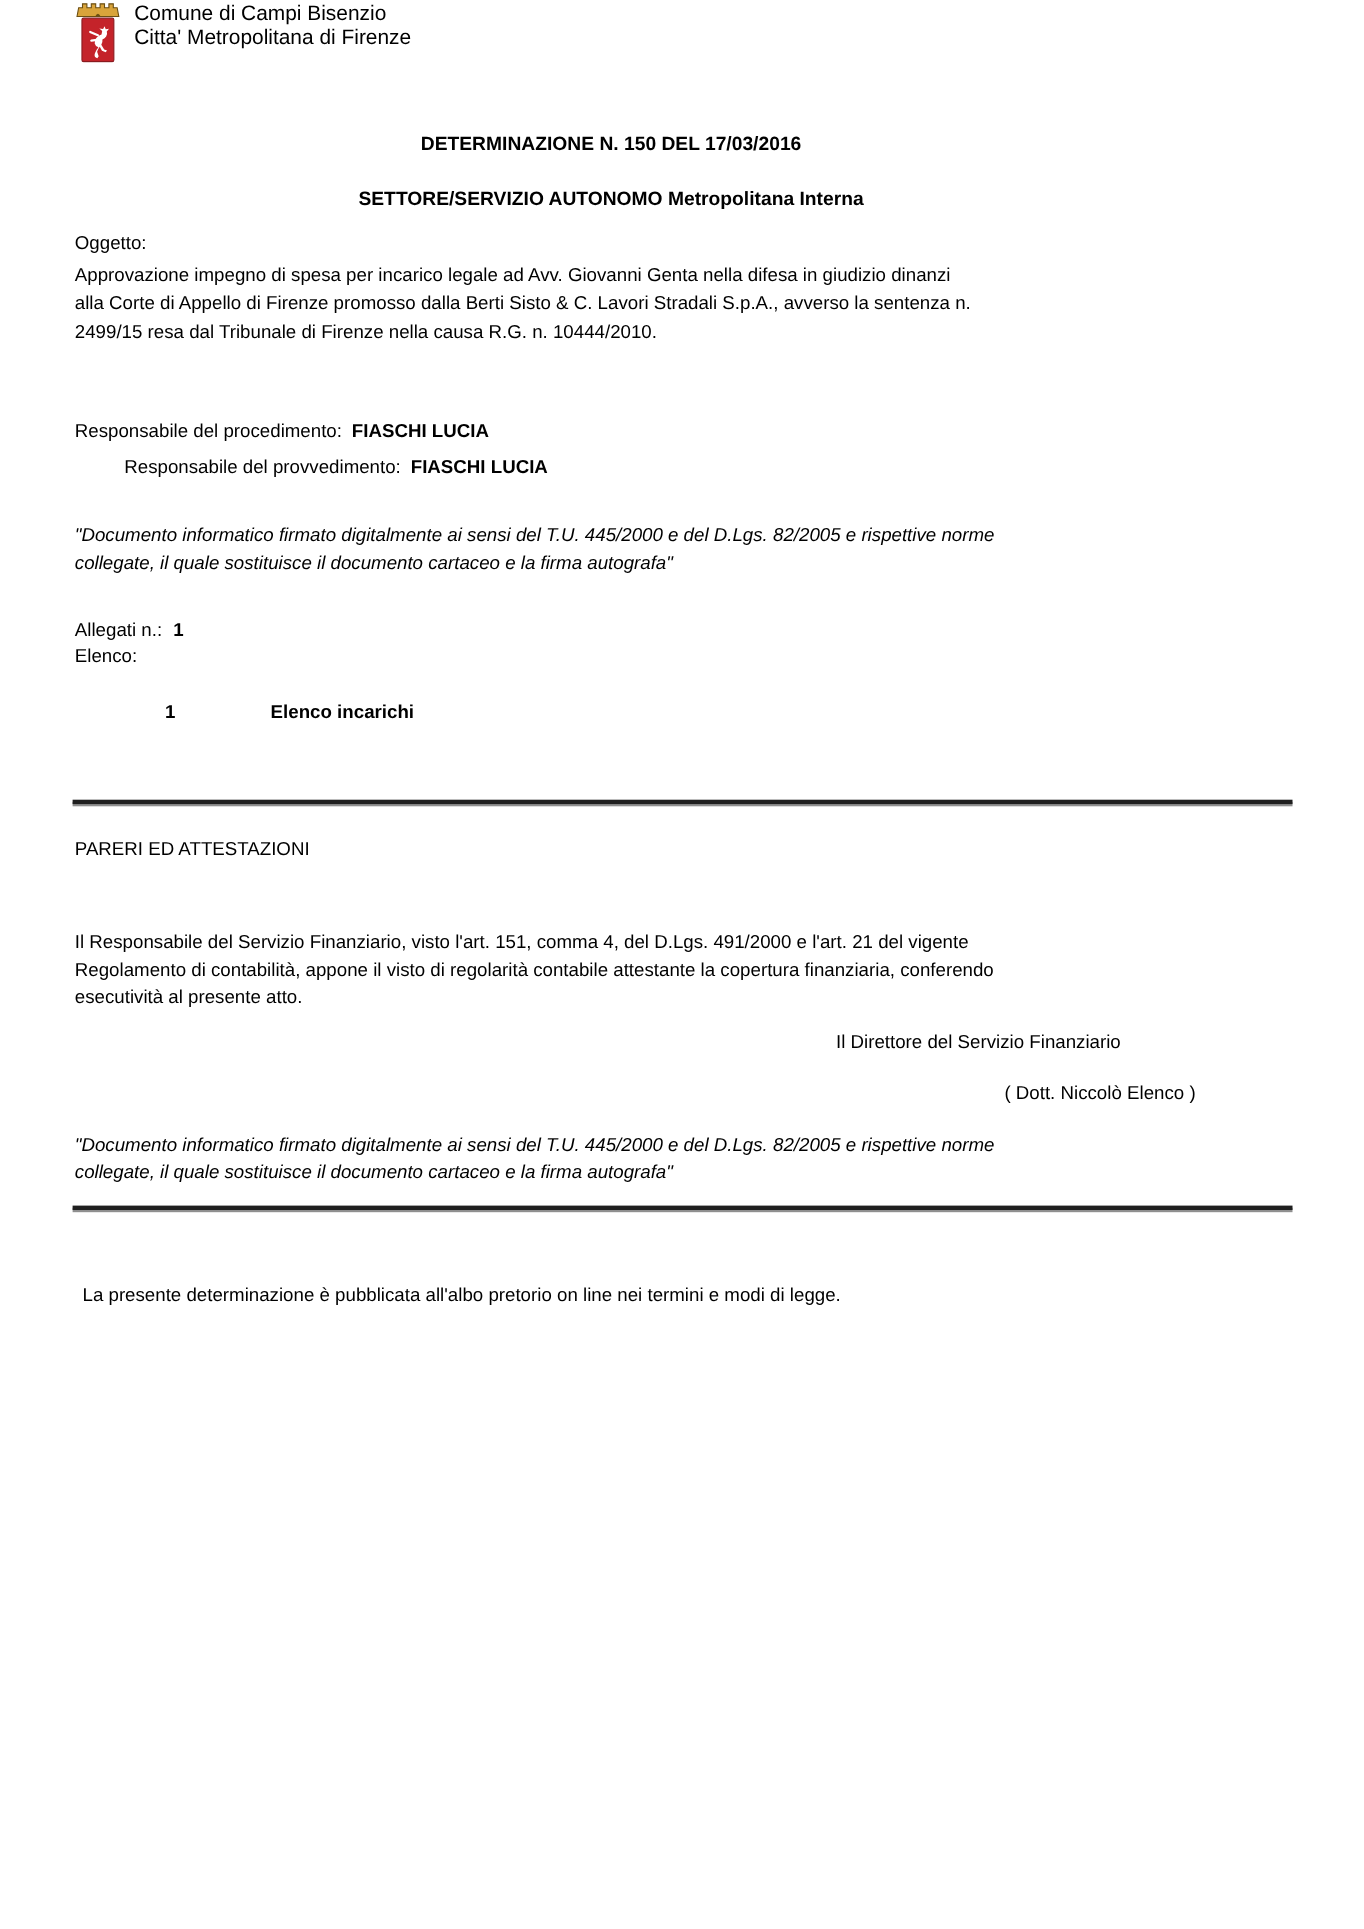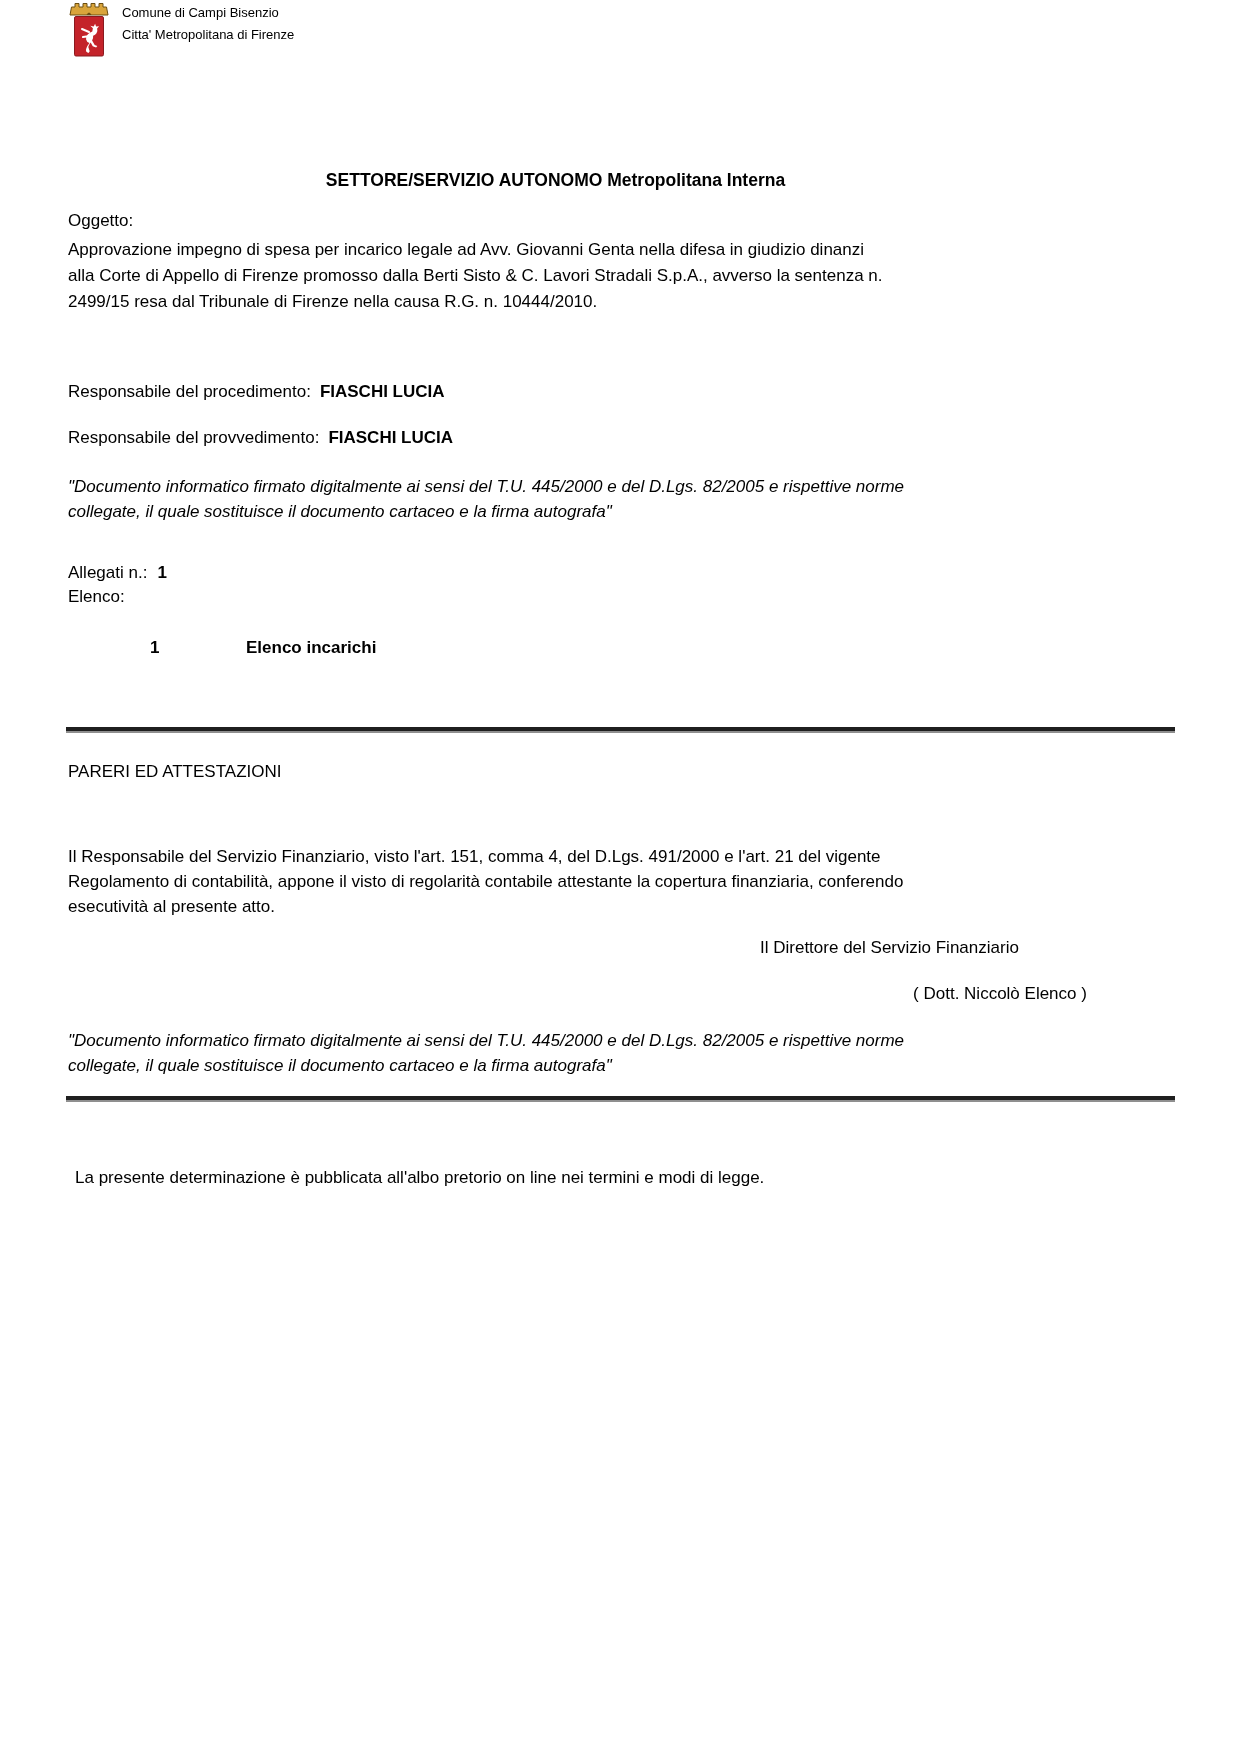--- a/index.html
+++ b/index.html
@@ -10,42 +10,42 @@
     background: #ffffff;
     color: #000000;
     font-family: "Liberation Sans", "DejaVu Sans", sans-serif;
     font-size: 17px;
     overflow: hidden;
   }
   .abs { position: absolute; }
 
   
   .logo { left: 68px; top: 2px; width: 42px; height: 55px; }
-  .org-block { left: 122px; top: 2px; line-height: 22px; font-size: 13px; }
+  .org-block { left: 122px; top: 2px; line-height: 22px; font-size: 19px; }
 
   
   .doc-title, .doc-subtitle {
     left: 68px; width: 975px; text-align: center;
     font-weight: bold; font-size: 17.5px;
   }
   .doc-title { top: 120px; }
   .doc-subtitle { top: 170px; }
 
   
   .subject-label { left: 68px; top: 211px; }
   .subject-text {
     left: 68px; top: 237px; width: 1110px;
     font-weight: normal; line-height: 26px; white-space: pre-line;
   }
 
   
   .resp-row { left: 68px; }
   .resp-row .val { font-weight: bold; margin-left: 9px; }
   .resp-1 { top: 382px; }
-  .resp-2 { top: 428px; }
+  .resp-2 { top: 415px; margin-left: 45px; }
 
   
   .italic-note {
     left: 68px; width: 1110px;
     font-style: italic; line-height: 25px; white-space: pre-line;
   }
   .note-1 { top: 474px; }
   .note-2 { top: 1028px; }
 
   
@@ -92,20 +92,21 @@
         <path d="M21 30 L14 27" fill="none"></path>
         <path d="M22 34 L15 35" fill="none"></path>
       </g>
     </svg>
   </div>
   <div class="abs org-block">
     <div>Comune di Campi Bisenzio</div>
     <div>Citta' Metropolitana di Firenze</div>
   </div>
 
+  <div class="abs doc-title">DETERMINAZIONE N. 150 DEL 17/03/2016</div>
   <div class="abs doc-subtitle">SETTORE/SERVIZIO AUTONOMO Metropolitana Interna</div>
 
   <div class="abs subject-label">Oggetto:</div>
   <div class="abs subject-text">Approvazione impegno di spesa per incarico legale ad Avv. Giovanni Genta nella difesa in giudizio dinanzi
 alla Corte di Appello di Firenze promosso dalla Berti Sisto &amp; C. Lavori Stradali S.p.A., avverso la sentenza n.
 2499/15 resa dal Tribunale di Firenze nella causa R.G. n. 10444/2010.</div>
 
   <div class="abs resp-row resp-1">
     <span>Responsabile del procedimento:</span><span class="val">FIASCHI LUCIA</span>
   </div>

